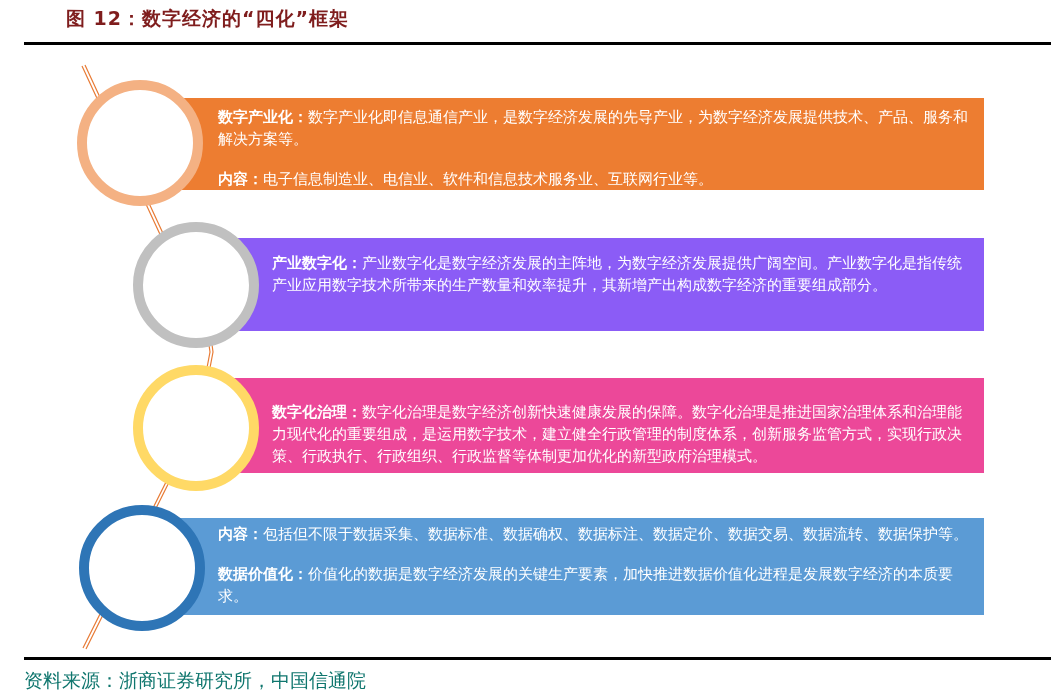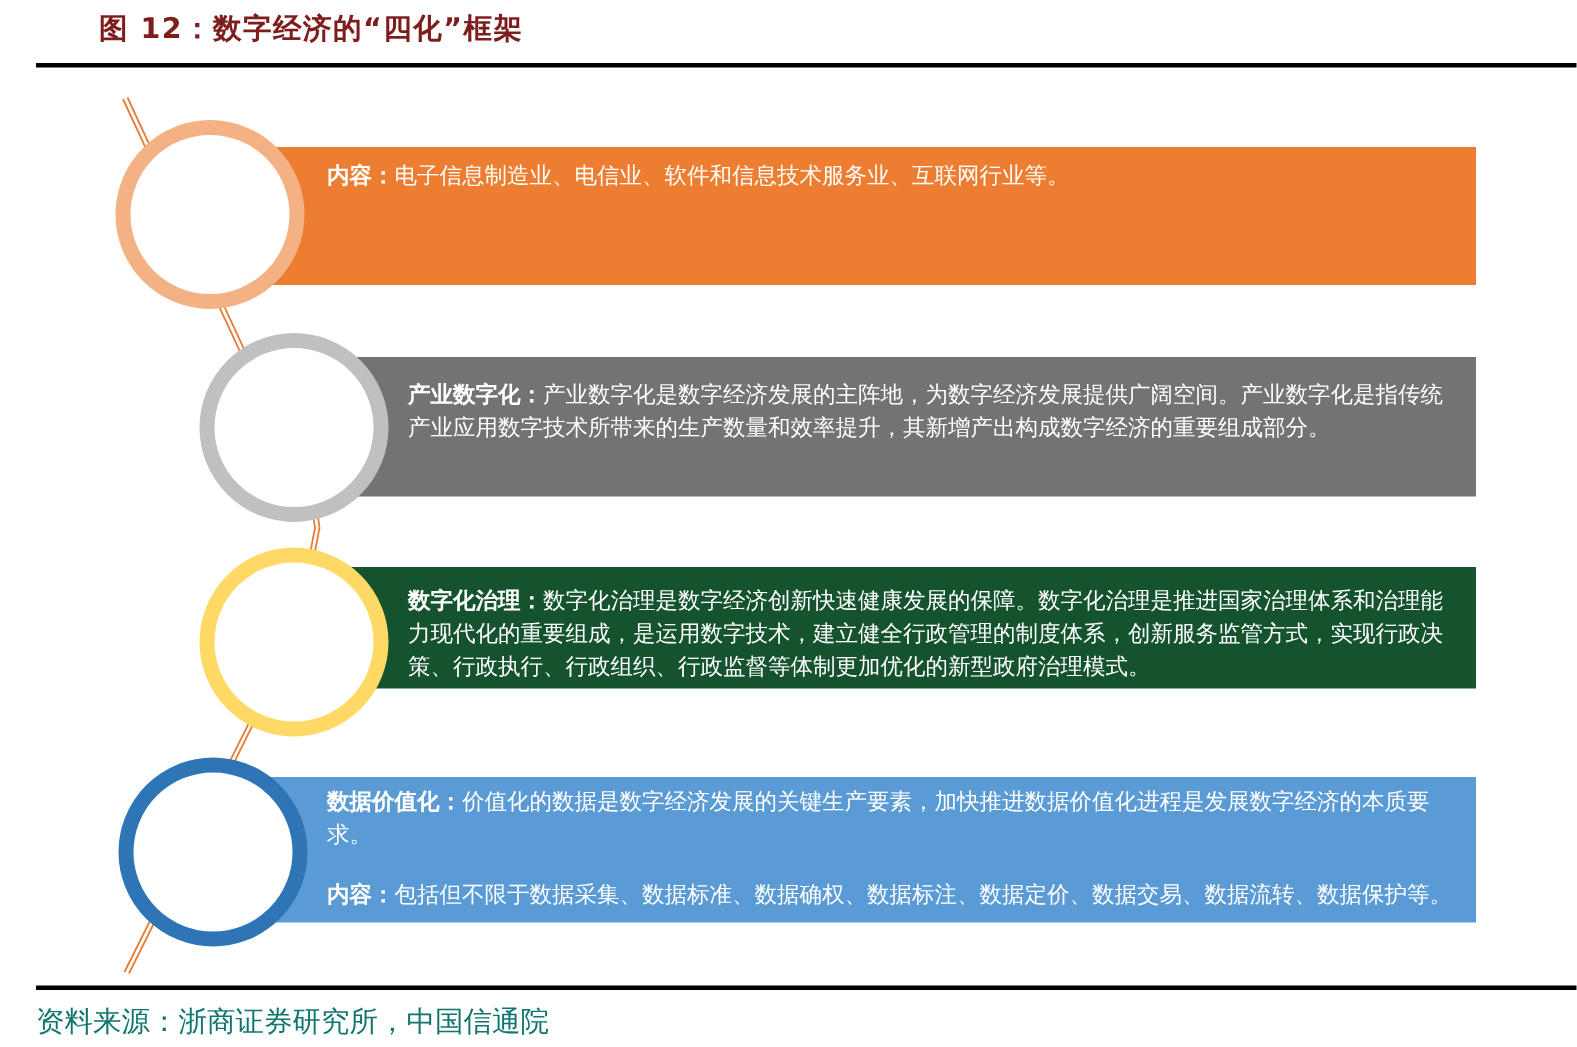--- a/index.html
+++ b/index.html
@@ -23,34 +23,35 @@
 <div class="rule top"></div>
 
 <svg class="lines" width="1051" height="698">
   <g stroke="#e87b35" stroke-width="1.2" fill="none">
     <path d="M82,66 L208,338 L210,352 L197,420 L83,648"></path>
     <path d="M85,65 L211,337 L213,352 L200,420 L86,649"></path>
   </g>
 </svg>
 
 <div class="box" style="left:177px;top:98px;width:807px;height:92px;background:#ed7d31;padding-left:41px;">
+  <p><b>数字产业化：</b><span>数字产业化即信息通信产业，是数字经济发展的先导产业，为数字经济发展提供技术、产品、服务和解决方案等。</span></p>
   <p><b>内容：</b><span>电子信息制造业、电信业、软件和信息技术服务业、互联网行业等。</span></p>
 </div>
 <div class="ring" style="left:77px;top:80px;width:126px;height:126px;border:10px solid #f4b183;"></div>
 
-<div class="box" style="left:232px;top:238px;width:752px;height:93px;background:#737373;padding-left:40px;padding-top:14px;">
+<div class="box" style="left:232px;top:238px;width:752px;height:93px;background:#8b5cf6;padding-left:40px;padding-top:14px;">
   <p><b>产业数字化：</b><span>产业数字化是数字经济发展的主阵地，为数字经济发展提供广阔空间。产业数字化是指传统产业应用数字技术所带来的生产数量和效率提升，其新增产出构成数字经济的重要组成部分。</span></p>
 </div>
 <div class="ring" style="left:133px;top:222px;width:126px;height:126px;border:10px solid #c0c0c0;"></div>
 
-<div class="box" style="left:232px;top:378px;width:752px;height:81px;background:#14532d;padding-left:40px;padding-top:11px;">
+<div class="box" style="left:232px;top:378px;width:752px;height:95px;background:#ec4899;padding-left:40px;padding-top:23px;">
   <p><b>数字化治理：</b><span>数字化治理是数字经济创新快速健康发展的保障。数字化治理是推进国家治理体系和治理能力现代化的重要组成，是运用数字技术，建立健全行政管理的制度体系，创新服务监管方式，实现行政决策、行政执行、行政组织、行政监督等体制更加优化的新型政府治理模式。</span></p>
 </div>
 <div class="ring" style="left:133px;top:365px;width:126px;height:126px;border:10px solid #ffd966;"></div>
 
 <div class="box" style="left:177px;top:518px;width:807px;height:97px;background:#5b9bd5;padding-left:41px;padding-top:5px;">
+  <p><b>内容：</b><span>包括但不限于数据采集、数据标准、数据确权、数据标注、数据定价、数据交易、数据流转、数据保护等。</span></p>
   <p><b>数据价值化：</b><span>价值化的数据是数字经济发展的关键生产要素，加快推进数据价值化进程是发展数字经济的本质要求。</span></p>
-  <p><b>内容：</b><span>包括但不限于数据采集、数据标准、数据确权、数据标注、数据定价、数据交易、数据流转、数据保护等。</span></p>
 </div>
 <div class="ring" style="left:79px;top:505px;width:126px;height:126px;border:10px solid #2e75b6;"></div>
 
 <div class="rule bottom"></div>
 <div class="source">资料来源：浙商证券研究所，中国信通院</div>
 
 </body></html>

